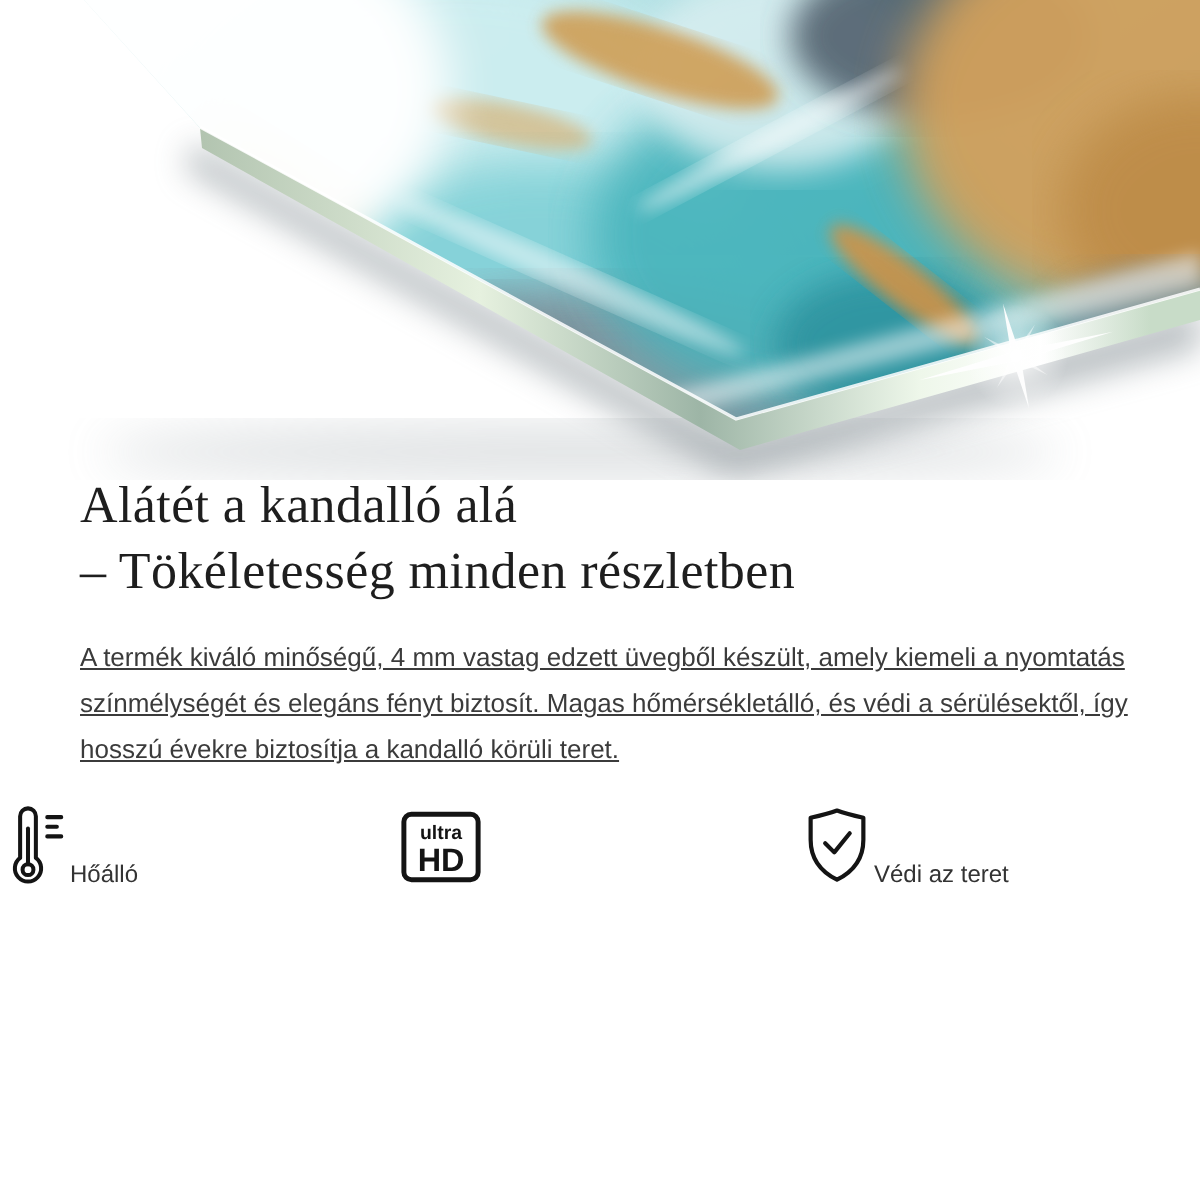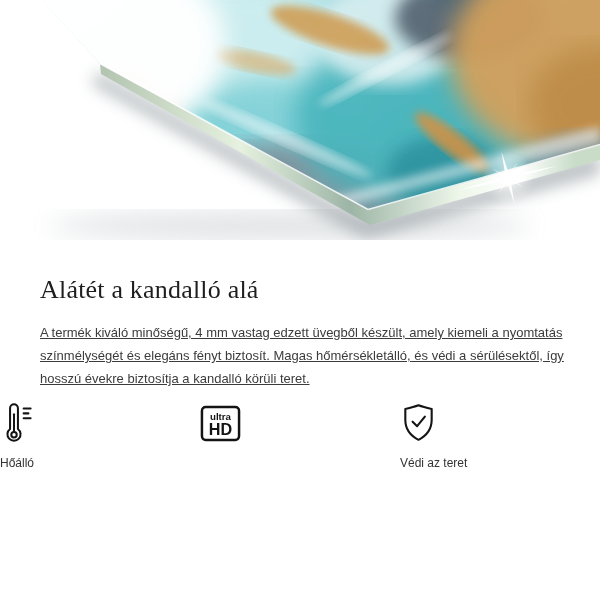--- a/index.html
+++ b/index.html
@@ -4,29 +4,29 @@
 <style>
   html,body { margin:0; padding:0; background:#fff; }
   body { width:600px; height:600px; position:relative; overflow:hidden;
          font-family:"Liberation Sans", sans-serif; }
 
   
   .hero { position:absolute; left:0; top:0; width:600px; height:240px; }
   .hero svg { display:block; }
 
   
-  .content { position:absolute; left:40px; top:236px; width:524px;margin-top:37px; }
+  .content { position:absolute; left:40px; top:236px; width:524px; }
   .title { font-family:"Liberation Serif", serif; font-weight:400;
            font-size:26px; line-height:33px; color:#1e1e1e; letter-spacing:.2px; }
   .desc { margin-top:15px; font-size:13px; line-height:23px; color:#3b3b3b;text-decoration:underline; }
 
   
   .features { position:absolute; left:0; top:402px; width:600px;
               display:grid; grid-template-columns:repeat(3,1fr); row-gap:20px; }
-  .feature { display:flex; flex-direction:column; align-items:flex-start; }
+  .feature { display:flex; flex-direction:row; align-items:flex-end; }
   .f-icon { height:42px; display:flex; align-items:center; justify-content:center; }
   .f-label { margin-top:12px; font-size:12px; line-height:14px; color:#333; }
 
   .stripes { width:40px; height:34px;
              background:repeating-linear-gradient(135deg,#141414 0 4.5px,transparent 4.5px 10.5px);
              clip-path:polygon(0 100%, 100% 0, 100% 100%); }
   svg .stroke { fill:none; stroke:#141414; stroke-width:2.3;
                 stroke-linecap:round; stroke-linejoin:round; }
   svg .fill { fill:#141414; stroke:none; }
   svg text { font-family:"Liberation Sans", sans-serif; font-weight:700; fill:#141414; }
@@ -117,20 +117,21 @@
           </g>
       </g>
       <circle r="3" fill="#ffffff"></circle>
     </g>
   </svg>
 </div>
 
 <div class="content">
   <div class="title">
     <div>Alátét a kandalló alá</div>
+    <div>– Tökéletesség minden részletben</div>
   </div>
   <div class="desc">A termék kiváló minőségű, 4 mm vastag edzett üvegből készült, amely kiemeli a nyomtatás színmélységét és elegáns fényt biztosít. Magas hőmérsékletálló, és védi a sérülésektől, így hosszú évekre biztosítja a kandalló körüli teret.</div>
 </div>
 
 <div class="features">
 
   <div class="feature">
     <div class="f-icon">
       <svg width="35" height="42" viewBox="0 0 40 48">
         <path class="stroke" d="M20.5,30.8 a7.5,7.5 0 1 1 -9,0 L11.5,7 a4.5,4.5 0 0 1 9,0 Z"></path>

